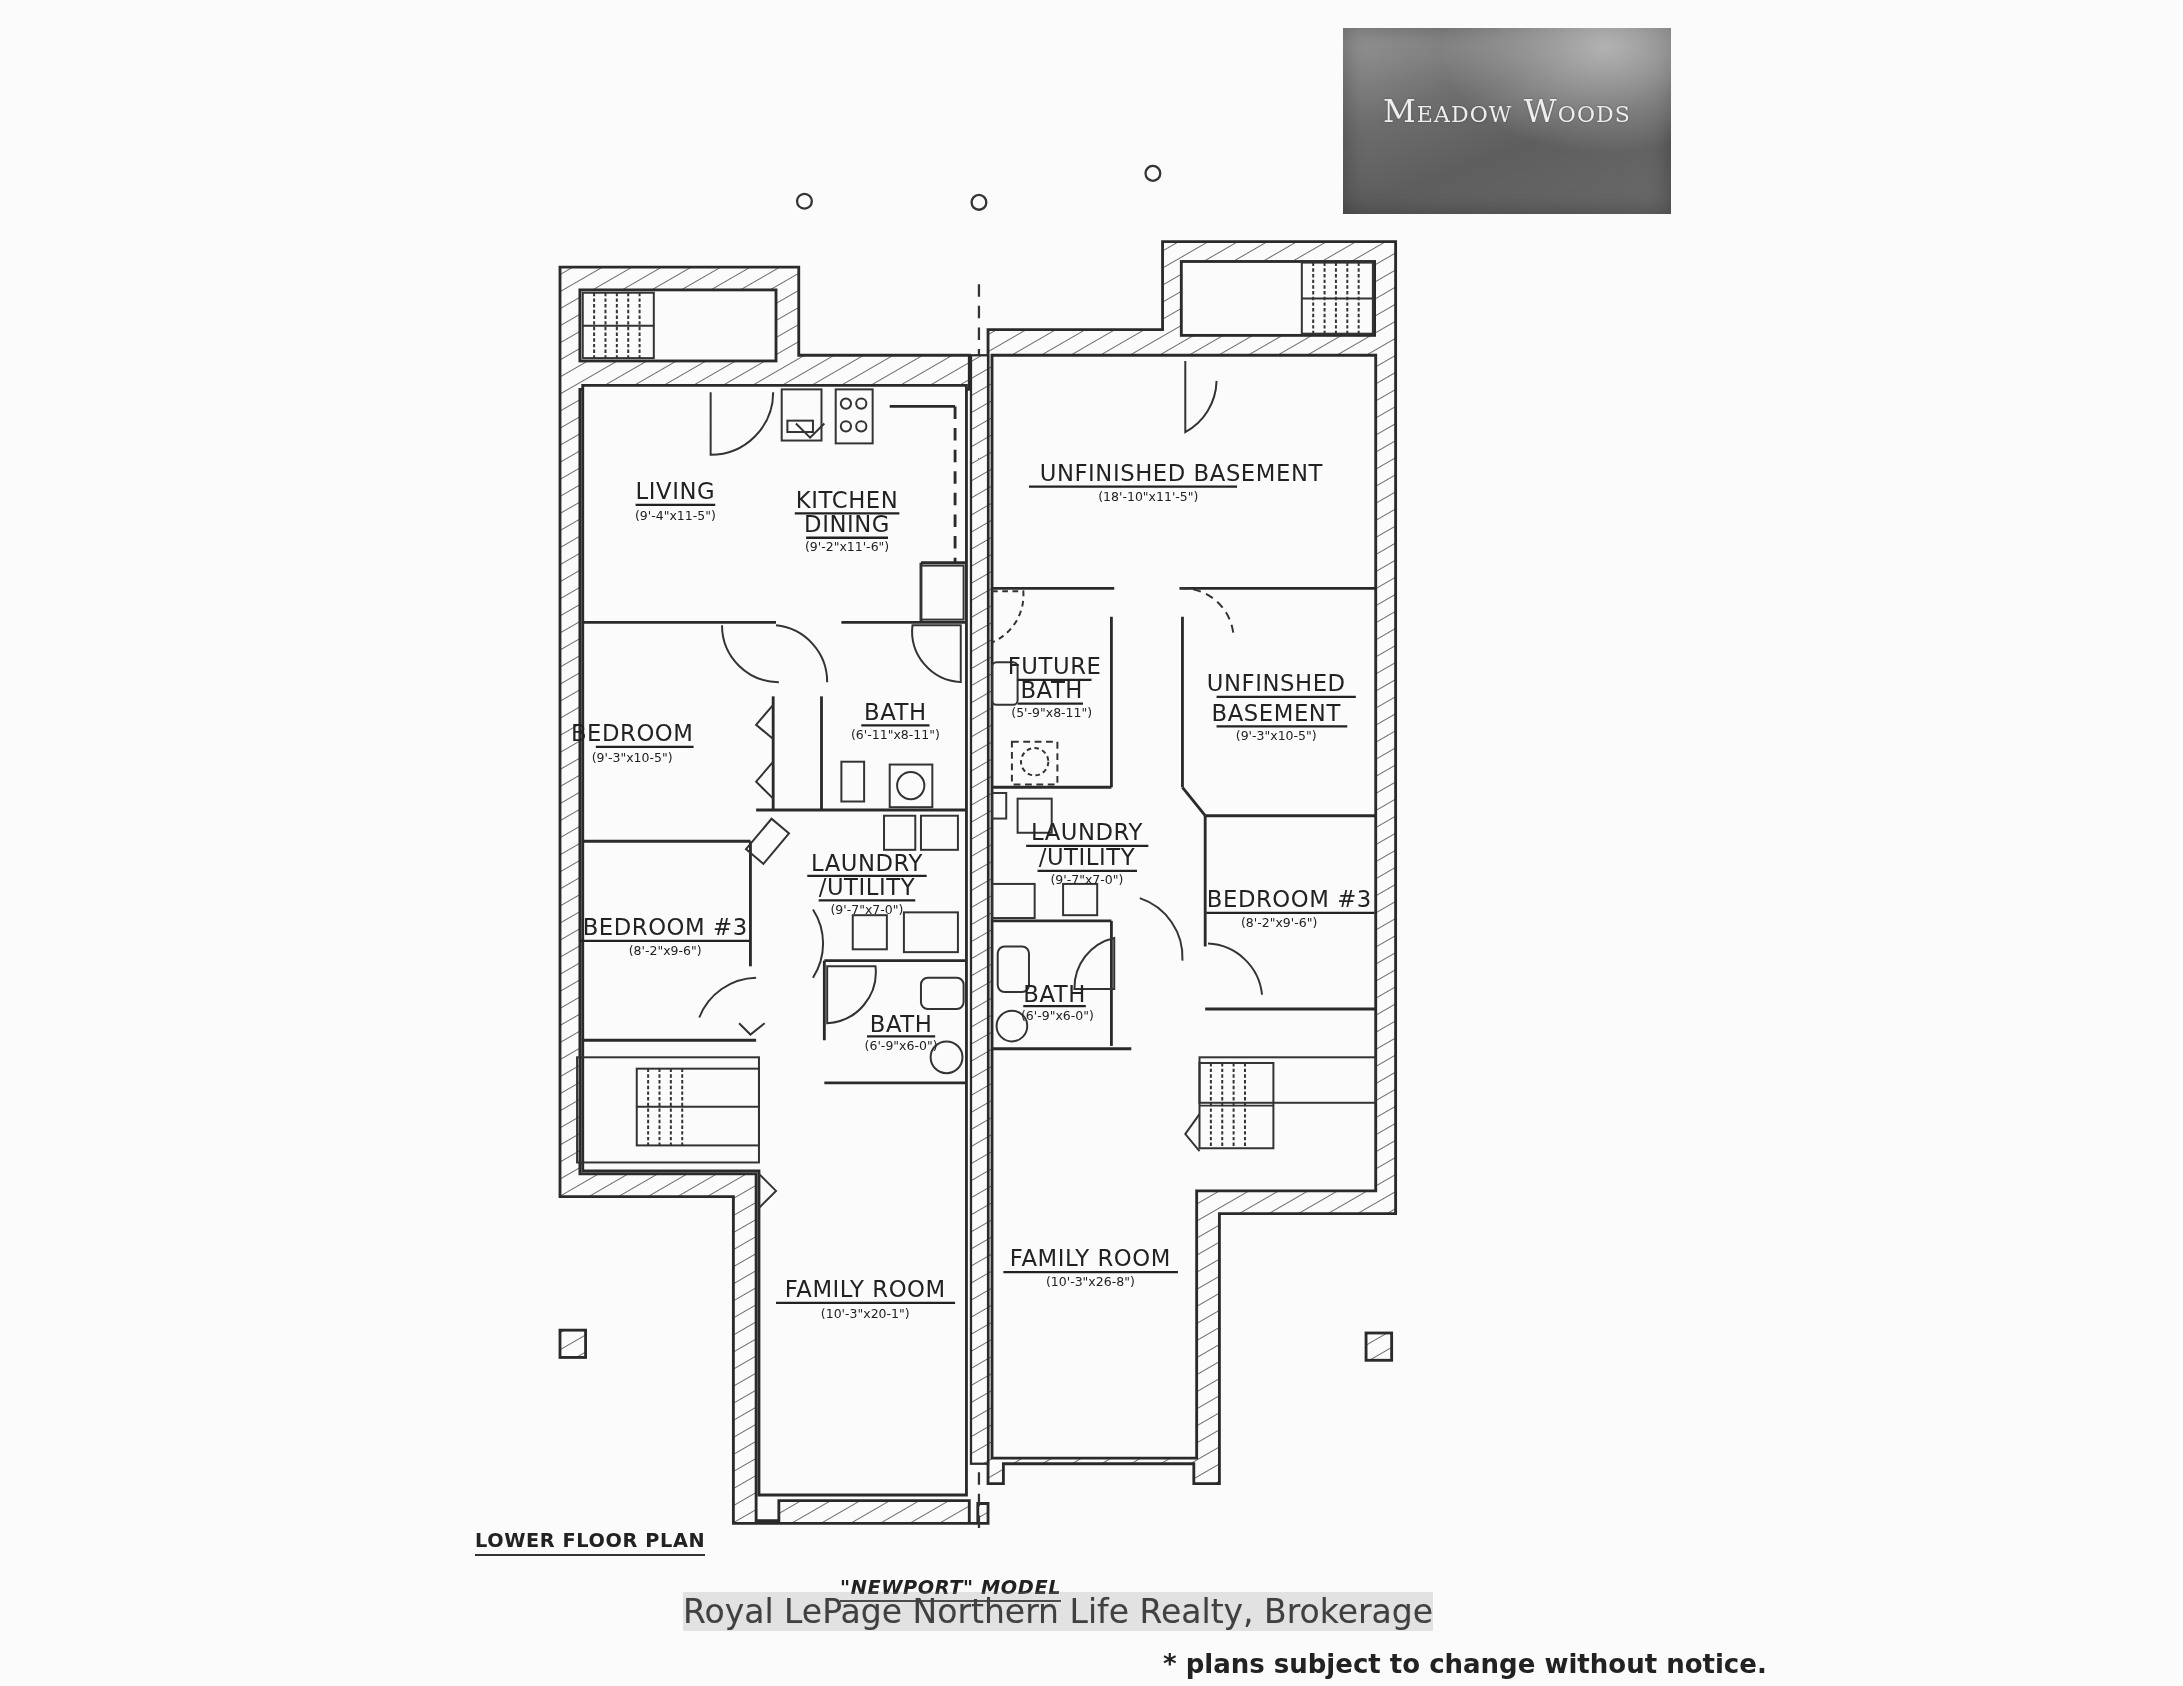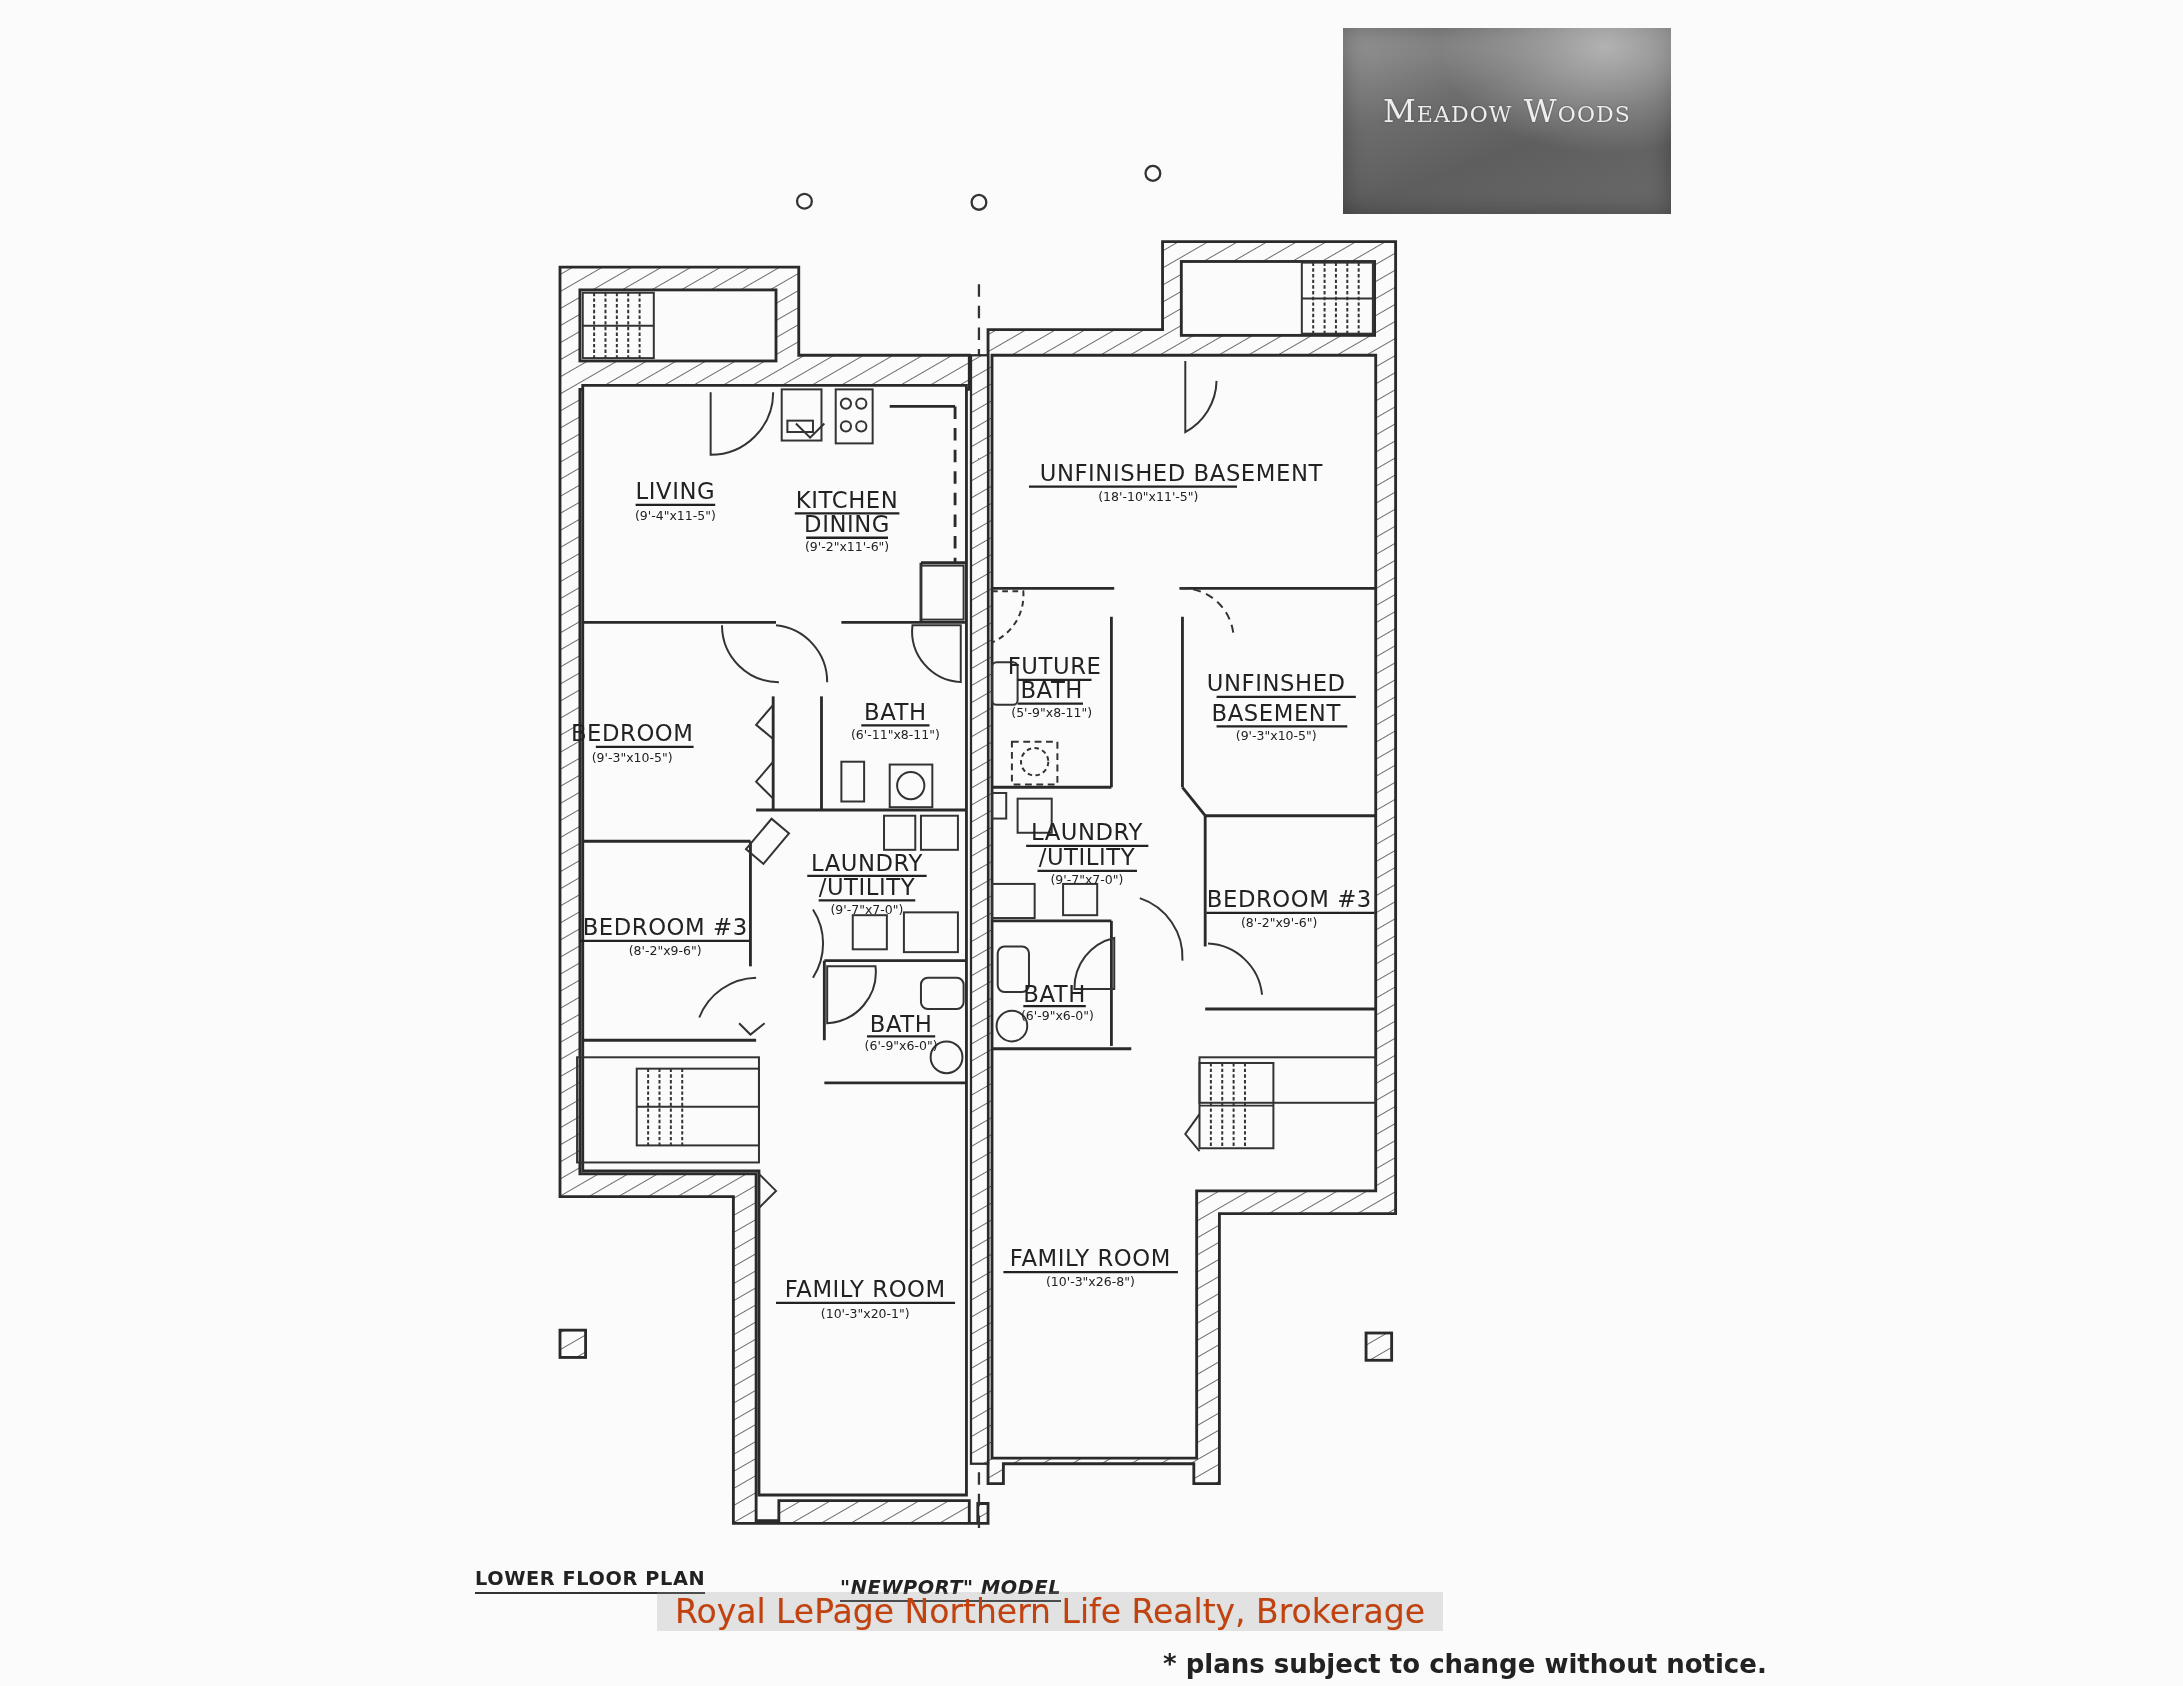--- a/index.html
+++ b/index.html
@@ -17,25 +17,25 @@
   .logo { position: absolute; left: 1343px; top: 28.4px; width: 328px; height: 186px;
           background: linear-gradient(160deg, #9a9a9a 0%, #6d6d6d 35%, #5e5e5e 60%, #6a6a6a 100%);
           box-shadow: inset 0 0 23px rgba(0,0,0,0.35); }
   .logo-hill { position: absolute; left: 0; top: 0; width: 100%; height: 100%;
                background: radial-gradient(ellipse at 80% 10%, #b2b2b2 0%, rgba(180,180,180,0) 45%); }
   .logo-text { position: absolute; left: 0; right: 0; top: 64px; text-align: center;
                font-family: "DejaVu Serif", serif; font-size: 32px; color: #eeeeee;
                letter-spacing: 1.1px; font-variant: small-caps; text-shadow: 0 0 1.7px #444; }
   .caption { position: absolute; font-family: "DejaVu Sans", sans-serif; color: #222; }
   .lower-plan { left: 475px; top: 1529px; font-size: 19.3px; font-weight: bold;
-                border-bottom: 2.3px solid #333; padding-bottom: 2.3px; letter-spacing: 0.6px; margin-top: 38px; }
+                border-bottom: 2.3px solid #333; padding-bottom: 2.3px; letter-spacing: 0.6px; }
   .model { left: 840px; top: 1576px; font-size: 19.3px; font-weight: bold; font-style: italic;
            border-bottom: 2.3px solid #333; padding-bottom: 1.1px; letter-spacing: 0.6px; }
-  .watermark { position: absolute; left: 657px; top: 1592px; padding: 0 18px;
-               font-family: "DejaVu Sans", sans-serif; font-size: 33px; color: #c2410c;
+  .watermark { position: absolute; left: 683px; top: 1592px; padding: 0 0;
+               font-family: "DejaVu Sans", sans-serif; font-size: 33px; color: #404040;
                background: rgba(150,150,150,0.25); text-shadow: 0 0 1.1px rgba(0,0,0,0.15); }
   .note { left: 1163px; top: 1649px; font-size: 26px; font-weight: bold; }
 </style>
 </head>
 <body>
 
 <svg id="plan" viewBox="0 0 3840 2966" xmlns="http://www.w3.org/2000/svg">
   <defs>
     <pattern id="hatch" width="26" height="26" patternUnits="userSpaceOnUse" patternTransform="rotate(60)">
       <rect width="26" height="26" fill="#fbfbfb"></rect>

